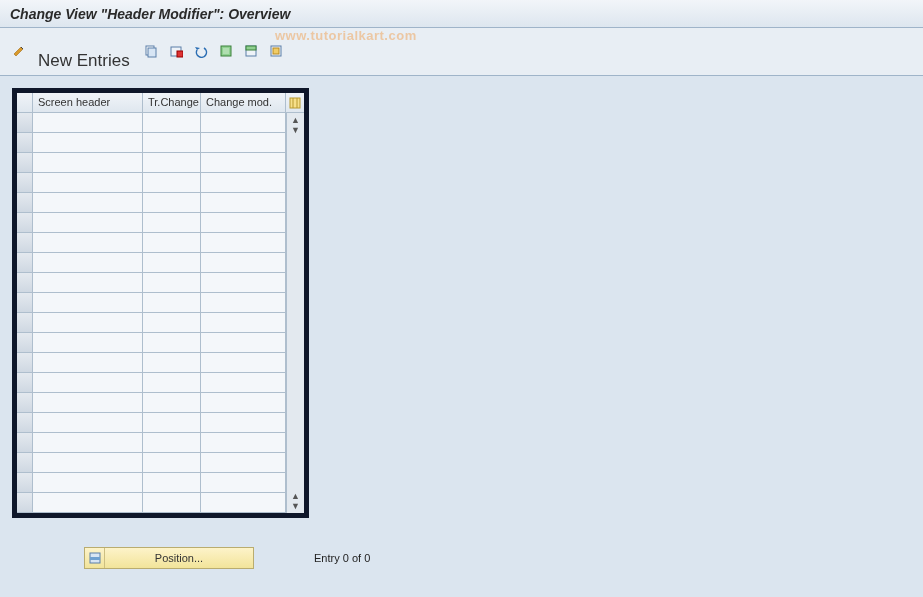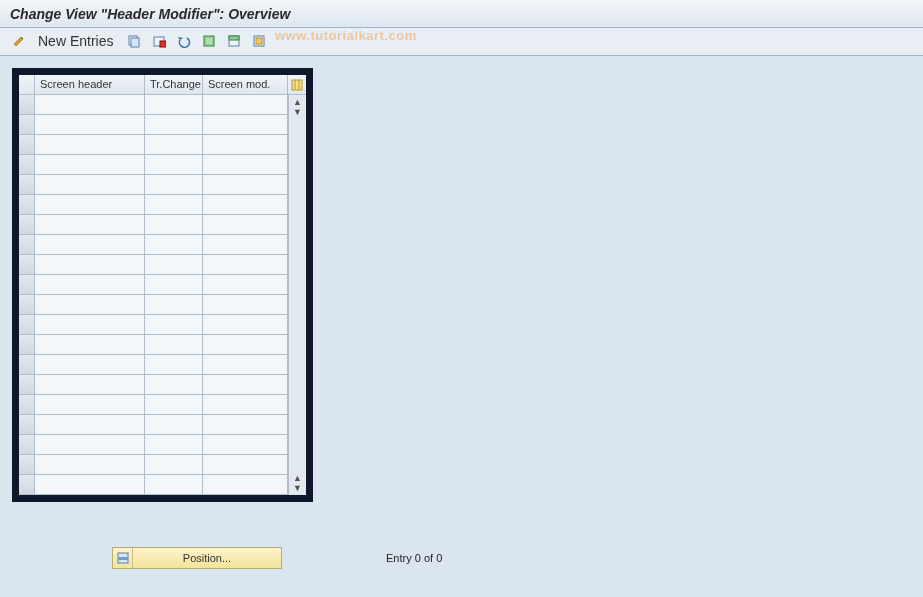--- a/index.html
+++ b/index.html
@@ -46,34 +46,35 @@
     align-items: center;
     justify-content: center;
     height: 20px;
     min-width: 20px;
     padding: 0 3px;
     border: 1px solid transparent;
     border-radius: 2px;
     cursor: pointer;
   }
   .new-entries {
-    font-size: 14px;
+    font-size: 17px;
     color: #333;
     padding: 0 6px 0 4px;
     height: 20px;
     display: inline-flex;
     align-items: center;
     border: 1px solid transparent;
+    margin-top: 20px;
   }
   .content {
     padding: 12px;
   }
   .grid-wrap {
     display: inline-block;
-    border: 7px solid #0f172a;
+    border: 5px solid #0f172a;
     background: #f4f7fa;
   }
   .grid-header-row, .grid-row {
     display: flex;
     height: 20px;
   }
   .cell-sel {
     width: 16px;
     background: linear-gradient(#e4e9ef,#cfd8e2);
     border-right: 1px solid #aebecd;
@@ -123,21 +124,21 @@
     padding: 2px 0;
   }
   .arrow { font-size: 9px; color: #555; line-height:10px; cursor:pointer; text-align:center; width:100%; }
   .footer-area {
     position: absolute;
     left: 0; right: 0;
     bottom: 28px;
     display: flex;
     align-items: center;
     gap: 60px;
-    padding-left: 112px;
+    padding-left: 84px;
   }
   .position-btn {
     display: inline-flex;
     align-items: center;
     height: 22px;
     width: 170px;
     background: linear-gradient(#fdf3c9,#f2e49a);
     border: 1px solid #b9ac6f;
     cursor: pointer;
   }
@@ -147,21 +148,20 @@
     border-right: 1px solid #cdbf82;
   }
   .position-btn .pb-label {
     flex: 1;
     text-align: center;
     color: #333;
     font-size: 11px;
   }
   .entry-status {
     color: #222;
-    margin-left: 44px;
   }
 </style>
 </head>
 <body>
 
 <div class="title-bar">
   <span>Change View "Header Modifier": Overview</span>
 </div>
 
 <div class="toolbar">
@@ -210,21 +210,21 @@
   </span>
   <span class="watermark">www.tutorialkart.com</span>
 </div>
 
 <div class="content">
   <div class="grid-wrap">
     <div class="grid-header-row">
       <div class="cell-sel"></div>
       <div class="col col-h1">Screen header</div>
       <div class="col col-h2">Tr.Change</div>
-      <div class="col col-h3">Screen mod.</div>
+      <div class="col col-h3">Change mod.</div>
       <div class="col-config">
         <svg width="12" height="12">
             <rect x="1" y="1" width="10" height="10" fill="#f7e08a" stroke="#b89a30"></rect>
             <line x1="4" y1="1" x2="4" y2="11" stroke="#b89a30"></line>
             <line x1="8" y1="1" x2="8" y2="11" stroke="#b89a30"></line>
           </svg>
       </div>
     </div>
     <div class="grid-body" id="grid-body">
         <div class="grid-row">

